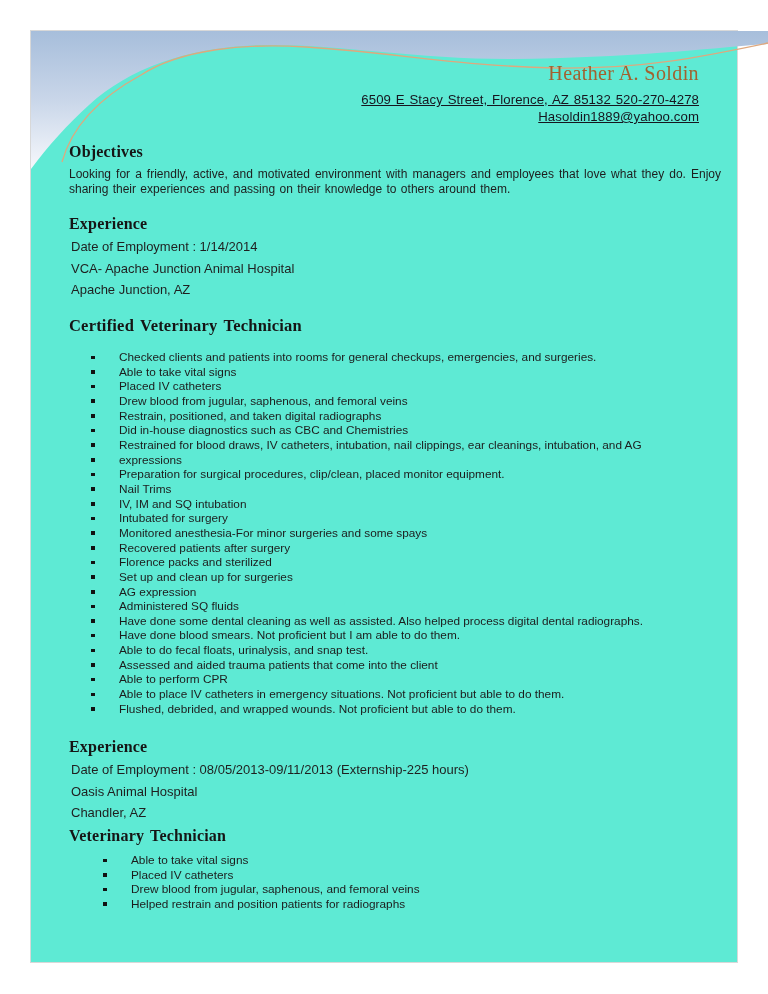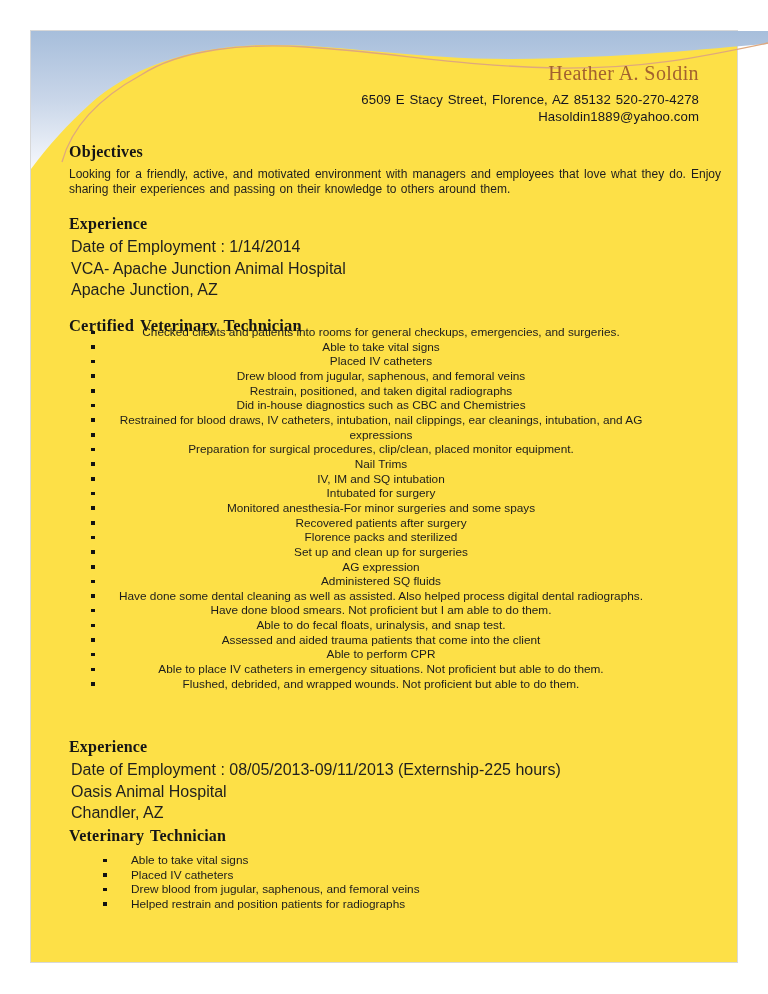--- a/index.html
+++ b/index.html
@@ -2,59 +2,59 @@
 <html><head>
 <meta charset="utf-8">
 <style>
   html,body{margin:0;padding:0;}
   body{
     width:768px;height:994px;background:#ffffff;position:relative;
     font-family:"Liberation Sans", sans-serif;overflow:hidden;
   }
   .page{
     position:absolute;left:30px;top:30px;width:708px;height:933px;
-    background:#fde047;border:1px solid #d8d8d8;box-sizing:border-box;padding-left:7px;
+    background:#5eead4;border:1px solid #d8d8d8;box-sizing:border-box;padding-left:7px;
   }
   .deco{position:absolute;top:0;left:0;overflow:visible;}
   .contact{position:absolute;top:30px;right:38px;text-align:right;}
   .name{
     font-family:"Liberation Serif", serif;font-size:20px;line-height:25px;
     color:#a2612f;letter-spacing:.4px;margin-bottom:5px;
   }
   .addr,.email{
-    font-size:13.2px;line-height:17px;color:#16161f;word-spacing:1px;letter-spacing:.1px;
+    font-size:13.2px;line-height:17px;color:#16161f;word-spacing:1px;letter-spacing:.1px;text-decoration:underline;
   }
   .h{
     position:absolute;left:38px;margin:0;
     font-family:"Liberation Serif", serif;font-weight:bold;
     font-size:16px;color:#151515;letter-spacing:.2px;white-space:nowrap;text-align:right;
   }
   .obj-h{top:112px;}
   .exp1-h{top:184px;}
   .cvt-h{top:285px;font-size:16.5px;word-spacing:2px;}
   .exp2-h{top:707px;}
   .vt-h{top:796px;word-spacing:2px;}
   .obj-body{
     position:absolute;left:38px;top:136px;width:652px;margin:0;
     font-size:12px;line-height:15.4px;color:#1d1d1d;
     text-align:justify;word-spacing:1px;
   }
-  .exp{position:absolute;left:40px;font-size:16px;color:#1f1f1f;line-height:21.5px;}
+  .exp{position:absolute;left:40px;font-size:13px;color:#1f1f1f;line-height:21.5px;}
   .exp div{white-space:nowrap;}
   .exp1-lines{top:205px;}
   .exp2-lines{top:728px;}
   .bullets{
     position:absolute;left:38px;margin:0;padding:0;list-style:none;
     font-size:11.8px;color:#1c1c1c;
   }
   .bullets li{position:relative;white-space:nowrap;}
   .bullets li::before{
     content:"";position:absolute;width:3.5px;height:3.5px;background:#121212;top:5.5px;
   }
-  .cvt-list{top:294px;text-align:center;}
+  .cvt-list{top:319px;}
   .cvt-list li{line-height:14.65px;padding-left:50px;}
   .cvt-list li::before{left:22px;}
   .vt-list{top:822px;}
   .vt-list li{line-height:14.6px;padding-left:62px;}
   .vt-list li::before{left:34px;}
 </style>
 </head>
 <body>
 
 <div class="page">

